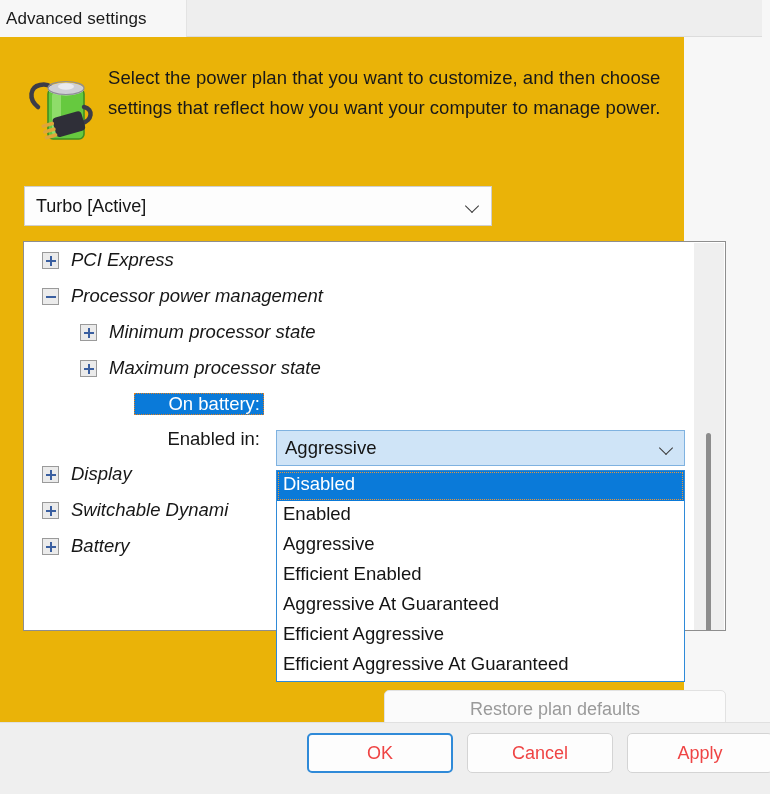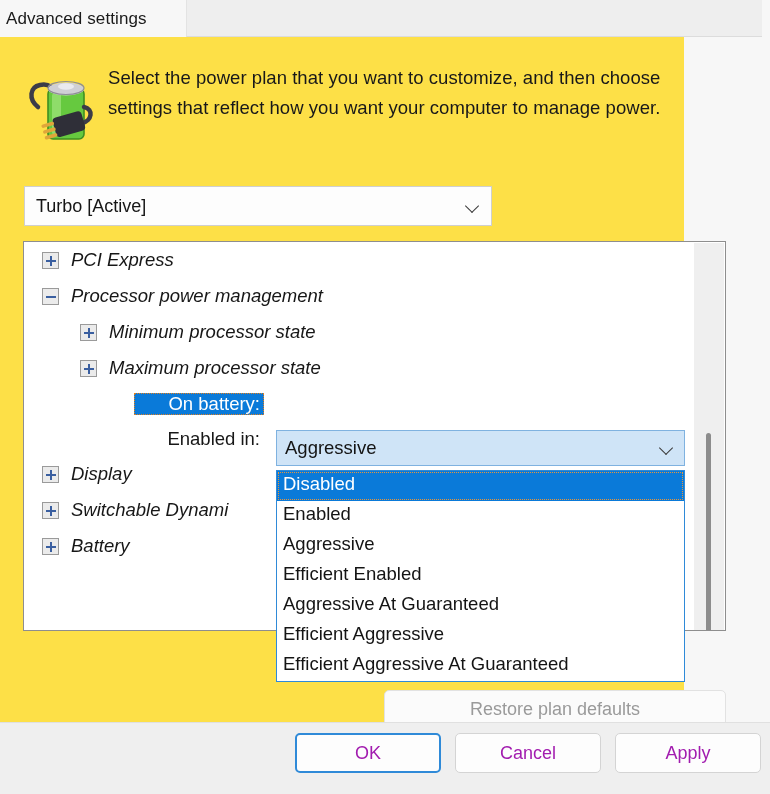--- a/index.html
+++ b/index.html
@@ -45,21 +45,21 @@
     font-size: 17px;
     color: #1a1a1a;
     letter-spacing: 0.1px;
   }
 
   
   #panel {
     position: absolute;
     left: 0; top: 37px;
     width: 684px; height: 685px;
-    background: #fde047;
+    background: #eab308;
   }
 
   
   #headerblock {
     position: absolute;
     left: 24px; top: 26px;
     width: 700px;
     display: flex;
     align-items: flex-start;
   }
@@ -271,21 +271,22 @@
     position: absolute;
     height: 40px;
     box-sizing: border-box;
     background: #fdfdfd;
     border: 1px solid #d4d4d4;
     border-radius: 5px;
     display: flex;
     align-items: center;
     justify-content: center;
     font-size: 18px;
-    color: #a21caf;
+    color: #ef4444;
+    margin-left: 12px;
   }
   #btn-ok    { left: 295px; top: 733px; width: 146px; border: 2px solid #2f8ad8; }
   #btn-cancel{ left: 455px; top: 733px; width: 146px; }
   #btn-apply { left: 615px; top: 733px; width: 146px; }
 </style>
 </head>
 <body>
 
 <div id="tabstrip">
   <div class="inactive-strip"></div>

